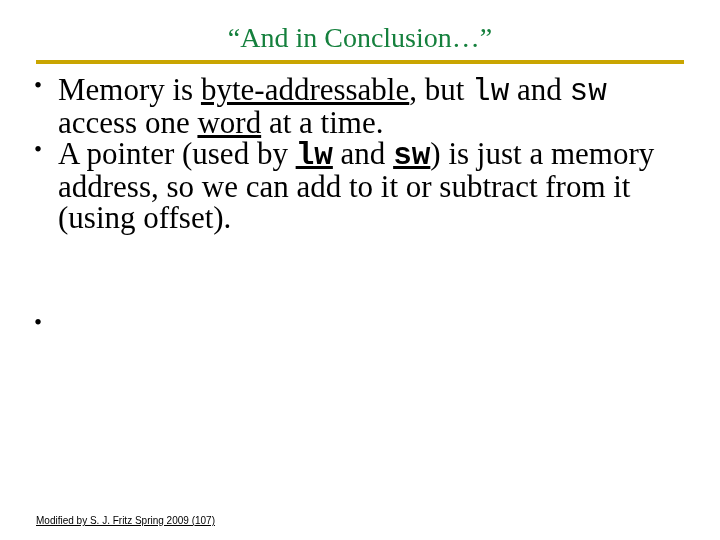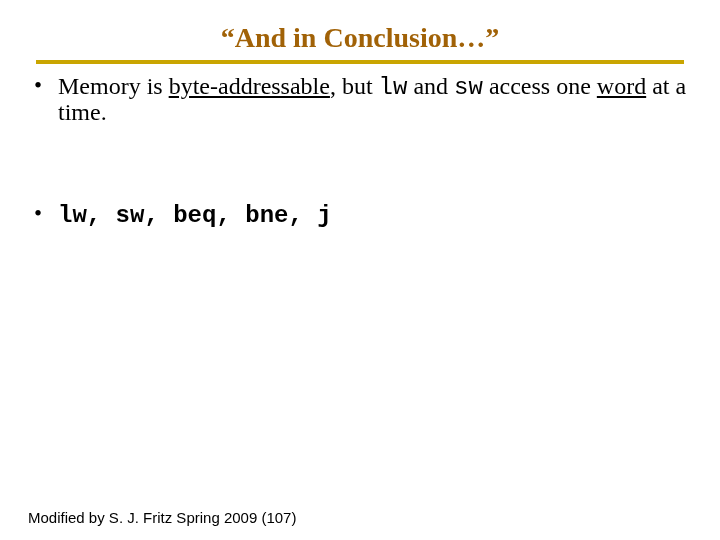--- a/index.html
+++ b/index.html
@@ -15,42 +15,42 @@
   .slide {
     position: relative;
     width: 720px;
     height: 540px;
     box-sizing: border-box;
     padding: 22px 28px 0 28px;
   }
   .title {
     text-align: center;
     font-size: 28px;
-    font-weight: bold;
-    color: #a16207;
+    font-weight: normal;
+    color: #15803d;
     margin: 0 0 6px 0;
   }
   .rule-wrap {
     margin-left: 8px;
     margin-right: 8px;
   }
   .rule {
     height: 4px;
     background: #c9a500;
     width: 100%;
   }
   ul.bullets {
     list-style: none;
     margin: 10px 0 0 0;
     padding: 0;
   }
   ul.bullets > li {
     position: relative;
     padding-left: 30px;
-    font-size: 24px;
+    font-size: 31px;
     line-height: 1.0;
     margin: 0 0 0 0;
   }
   ul.bullets > li::before {
     content: "•";
     position: absolute;
     left: 6px;
     top: 0;
     font-size: 23px;
     line-height: 1.0;
@@ -61,55 +61,58 @@
   }
   .u { text-decoration: underline; }
   .b { font-weight: bold; }
   .indent-code {
     display: block;
     padding-left: 0;
     padding-top: 2px;
   }
   .footer {
     position: absolute;
-    left: 28px;
+    left: 36px;
     bottom: 14px;
     font-family: Arial, Helvetica, sans-serif;
-    font-size: 15px;
+    font-size: 10px;
     color: #000;
+    text-decoration: underline;
   }
 </style>
 <style>ul.bullets > li[data-name="spacer"]::before{content:none}</style></head>
 <body>
 
 <div class="slide" data-name="slide">
 
   <h1 class="title" data-name="slide-title">“And in Conclusion…”</h1>
 
   <div class="rule-wrap" data-name="rule-wrap">
     <div class="rule" data-name="divider-rule"></div>
   </div>
 
   <ul class="bullets" data-name="bullet-list">
 
     <li data-name="bullet-1">
       <span data-name="text">Memory is </span><span class="u" data-name="underline-byte-addressable">byte-addressable</span><span data-name="text">, but </span><span class="mono" data-name="code-lw">lw</span><span data-name="text"> and </span><span class="mono" data-name="code-sw">sw</span><span data-name="text"> access one </span><span class="u" data-name="underline-word">word</span><span data-name="text"> at a time.</span>
     </li>
 
+    <li data-name="bullet-2">
+      <span data-name="text">A pointer (used by </span><span class="mono b u" data-name="code-lw">lw</span><span data-name="text"> and </span><span class="mono b u" data-name="code-sw">sw</span><span data-name="text">) is just a memory address, so we can add to it or subtract from it (using offset).</span>
+    </li>
 
     <li style="padding: 0px; height: 26px; list-style: none;" data-name="spacer"></li>
 
 
     <li style="padding: 0px; height: 26px; list-style: none;" data-name="spacer"></li>
 
 
     <li style="padding: 0px; height: 26px; list-style: none;" data-name="spacer"></li>
 
 
     <li data-name="bullet-6">
-      <span class="indent-code mono b" data-name="code-instruction-list">lw, sw, beq, bne, j</span>
     </li>
 
   </ul>
 
   <div class="footer" data-name="footer-credit">Modified by S. J. Fritz  Spring 2009 (107)</div>
 
 </div>
 
 </body></html>

